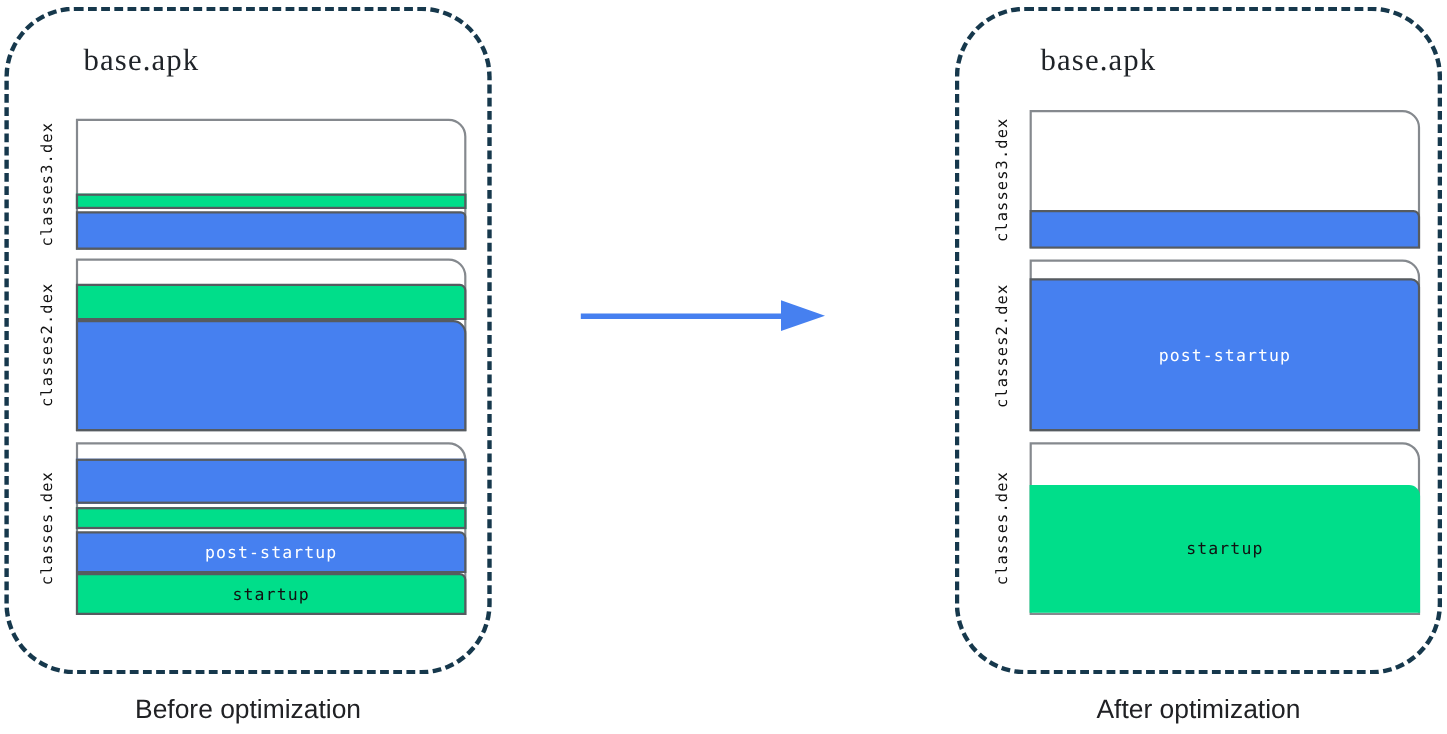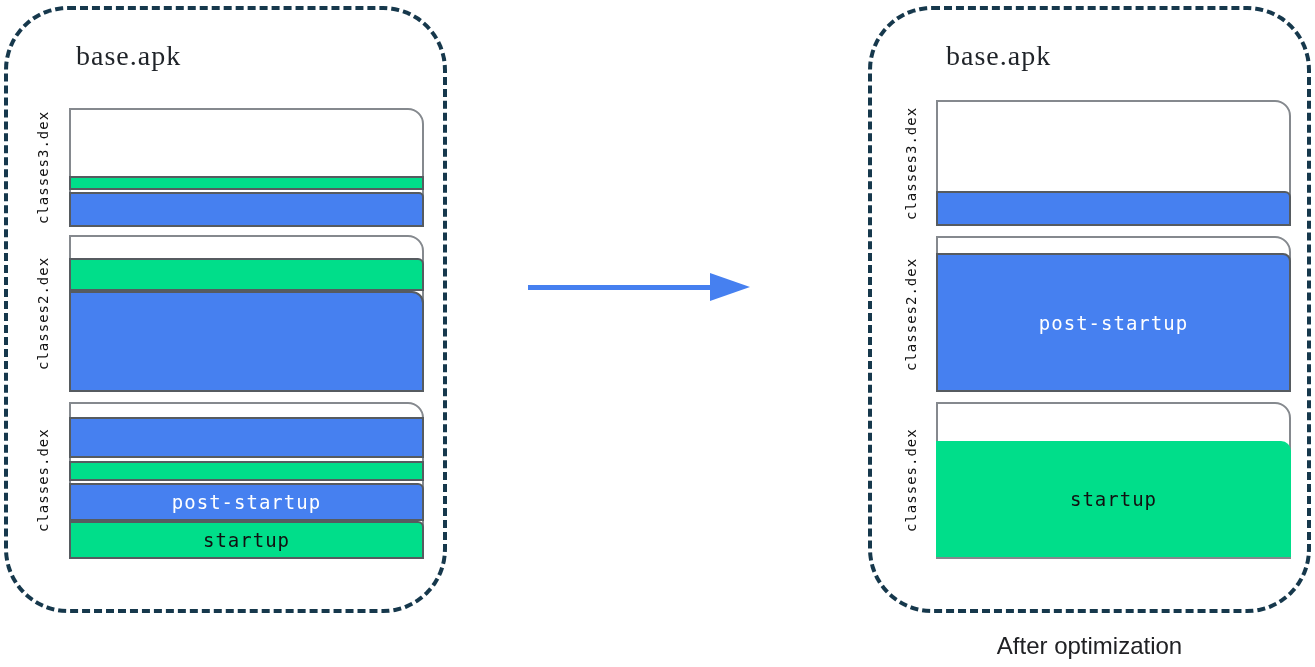--- a/index.html
+++ b/index.html
@@ -28,21 +28,21 @@
   .panel-after .file-label{left:28px;width:22px;}
   .page{
     position:absolute;width:355px;background:#ffffff;box-sizing:border-box;
     border:2px solid #85898e;border-radius:0 16px 0 0;
   }
   .panel-before .page{left:61px;}
   .panel-after .page{left:64px;}
   .seg{
     position:absolute;left:-2px;right:-2px;box-sizing:border-box;
     display:flex;align-items:center;justify-content:center;
-    font-size:19px;letter-spacing:1px;
+    font-size:15px;letter-spacing:1px;
   }
   .seg-blue{background:#4680F0;border:2px solid #565b60;color:#ffffff;}
   .seg-green{background:#00DE8A;border:2px solid #565b60;color:#111;}
   .seg-borderless{border:none;left:-2px;right:-2px;}
   .caption{
     position:absolute;top:632px;width:443px;text-align:center;
     font-family:"Liberation Sans",sans-serif;font-size:24px;color:#202124;
   }
   .caption-before{left:4px;}
   .caption-after{left:868px;}
@@ -100,15 +100,16 @@
     <div class="page" style="top:226px;height:156px;">
       <div class="seg seg-blue" style="top:15px;bottom:-2px;border-radius:0 8px 0 0;">post-startup</div>
     </div>
 
     <div class="file-label" style="top:392px;height:157px;">classes.dex</div>
     <div class="page" style="top:392px;height:157px;">
       <div class="seg seg-green seg-borderless" style="top:37px;bottom:0;border-radius:0 10px 0 0;">startup</div>
     </div>
   </section>
 
+  <div class="caption caption-before">Before optimization</div>
   <div class="caption caption-after">After optimization</div>
 
 </div>
 
 </body></html>

